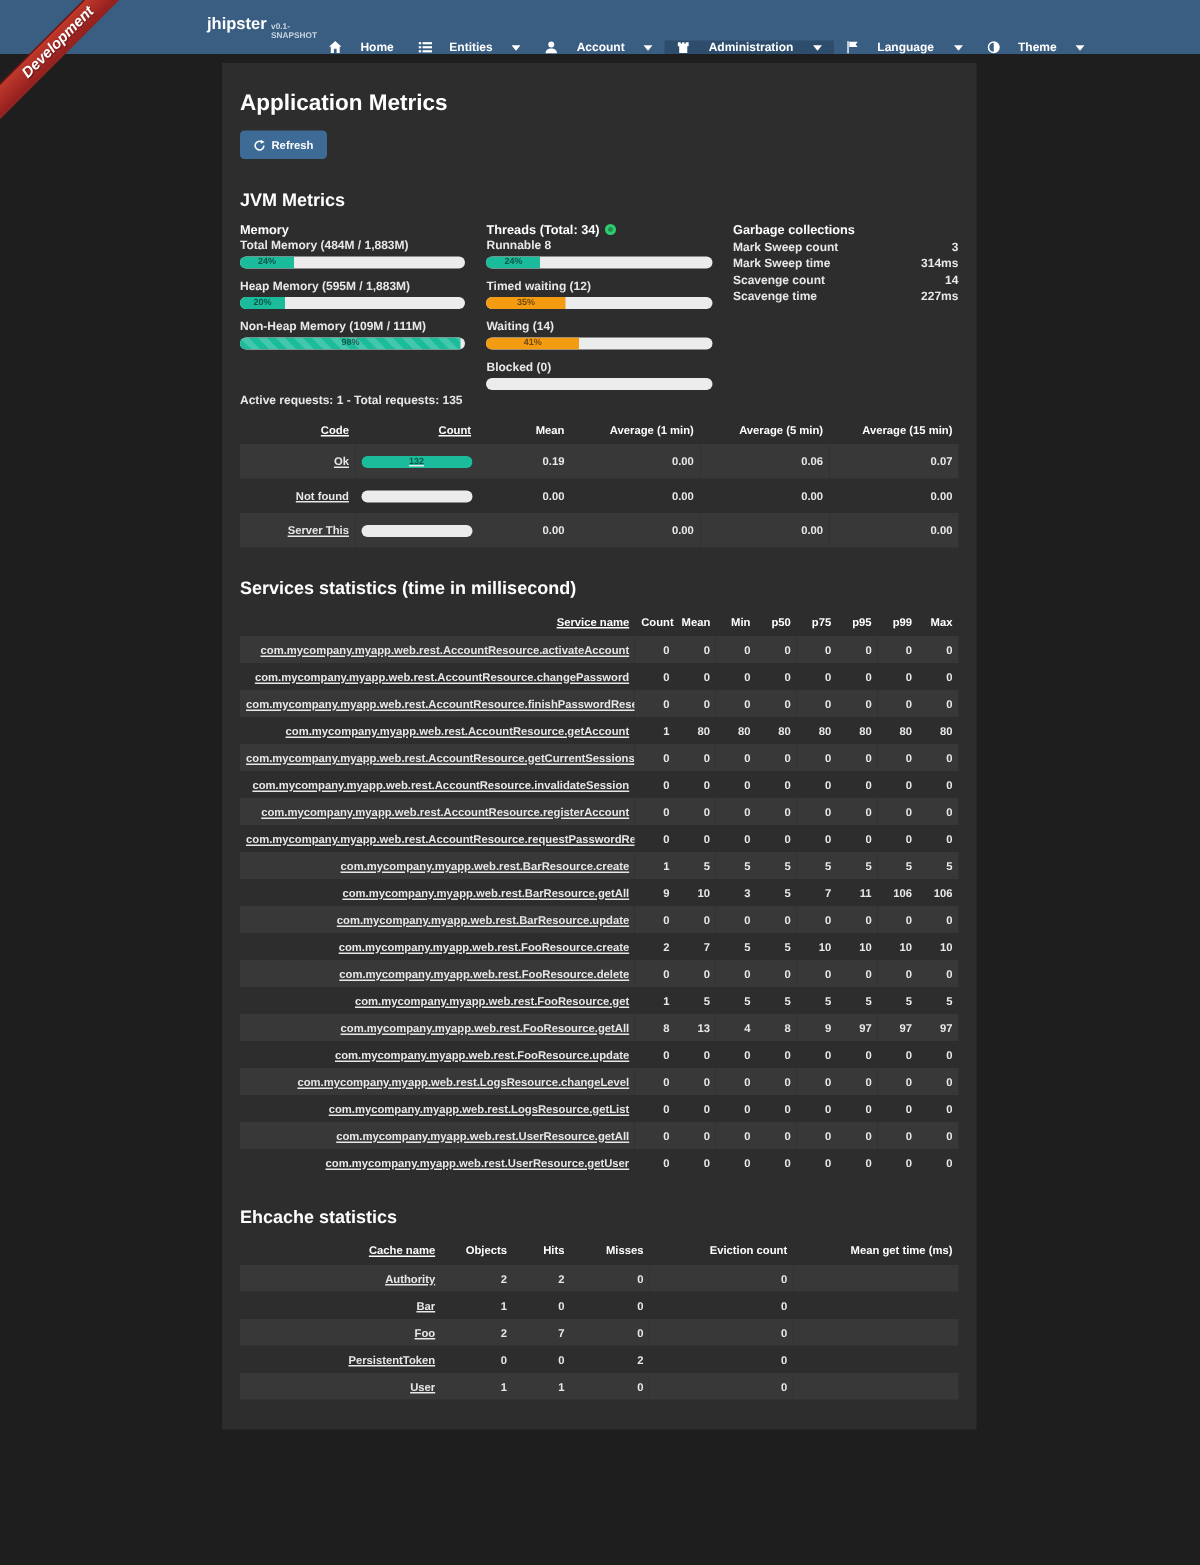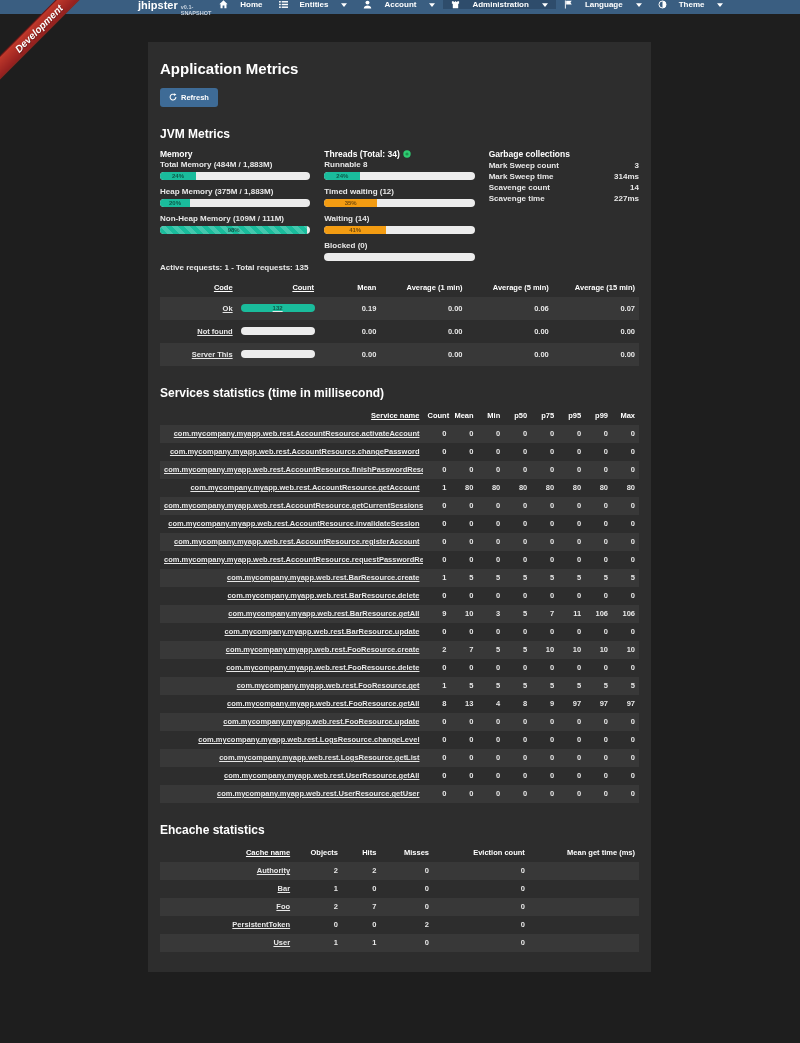--- a/index.html
+++ b/index.html
@@ -2,21 +2,21 @@
 <html><head>
 <meta charset="utf-8">
 <style>
   * { box-sizing: border-box; }
   html,body { margin:0; padding:0; }
   body {
     width:800px; height:1043px; position:relative; overflow:hidden;
     background:#1e1e1e; font-family:"Liberation Sans", sans-serif; color:#e8e8e8;
   }
   
-  .navbar { height:14px; background:#3a5e81; display:flex; align-items:flex-start; }
+  .navbar { height:36px; background:#3a5e81; display:flex; align-items:flex-end; }
   .brand { display:flex; align-items:baseline; gap:3px; margin-left:138px; align-self:center; cursor:pointer; }
   .brand-name { color:#fff; font-size:11px; font-weight:700; }
   .brand-version { color:#c9d4e0; font-size:5.5px; font-weight:700; }
   .navbar-menu { display:flex; margin-left:auto; margin-right:150px; }
   .nav-item { display:flex; align-items:center; gap:12px; padding:0 8px; color:#fff;
     font-size:8px; font-weight:700; cursor:pointer; white-space:nowrap; }
   .nav-item.active { background:#2e4c6b; }
   .icon { display:inline-flex; align-items:center; }
   .caret { margin-left:1px; }
   
@@ -179,21 +179,21 @@
     <div class="jvm-row">
       <div class="jvm-col">
         <div class="col-heading">Memory</div>
         <div id="memory-bars">
             <div class="metric-label">Total Memory (484M / 1,883M)</div>
             <div class="track">
               <div class="fill teal" style="width: 24%;">
                 <span class="bar-label">24%</span>
               </div>
             </div>
-            <div class="metric-label">Heap Memory (375M / 1,883M)</div>
+            <div class="metric-label">Heap Memory (595M / 1,883M)</div>
             <div class="track">
               <div class="fill teal" style="width: 20%;">
                 <span class="bar-label">20%</span>
               </div>
             </div>
             <div class="metric-label">Non-Heap Memory (109M / 111M)</div>
             <div class="track">
               <div class="fill teal striped" style="width: 98%;">
                 <span class="bar-label">98%</span>
               </div>
@@ -421,31 +421,20 @@
             <td class="ar">1</td>
             <td class="ar">5</td>
             <td class="ar">5</td>
             <td class="ar">5</td>
             <td class="ar">5</td>
             <td class="ar">5</td>
             <td class="ar">5</td>
             <td class="ar">5</td>
           </tr>
           <tr>
-            <td class="al">com.mycompany.myapp.web.rest.BarResource.delete</td>
-            <td class="ar">0</td>
-            <td class="ar">0</td>
-            <td class="ar">0</td>
-            <td class="ar">0</td>
-            <td class="ar">0</td>
-            <td class="ar">0</td>
-            <td class="ar">0</td>
-            <td class="ar">0</td>
-          </tr>
-          <tr>
             <td class="al">com.mycompany.myapp.web.rest.BarResource.getAll</td>
             <td class="ar">9</td>
             <td class="ar">10</td>
             <td class="ar">3</td>
             <td class="ar">5</td>
             <td class="ar">7</td>
             <td class="ar">11</td>
             <td class="ar">106</td>
             <td class="ar">106</td>
           </tr>

